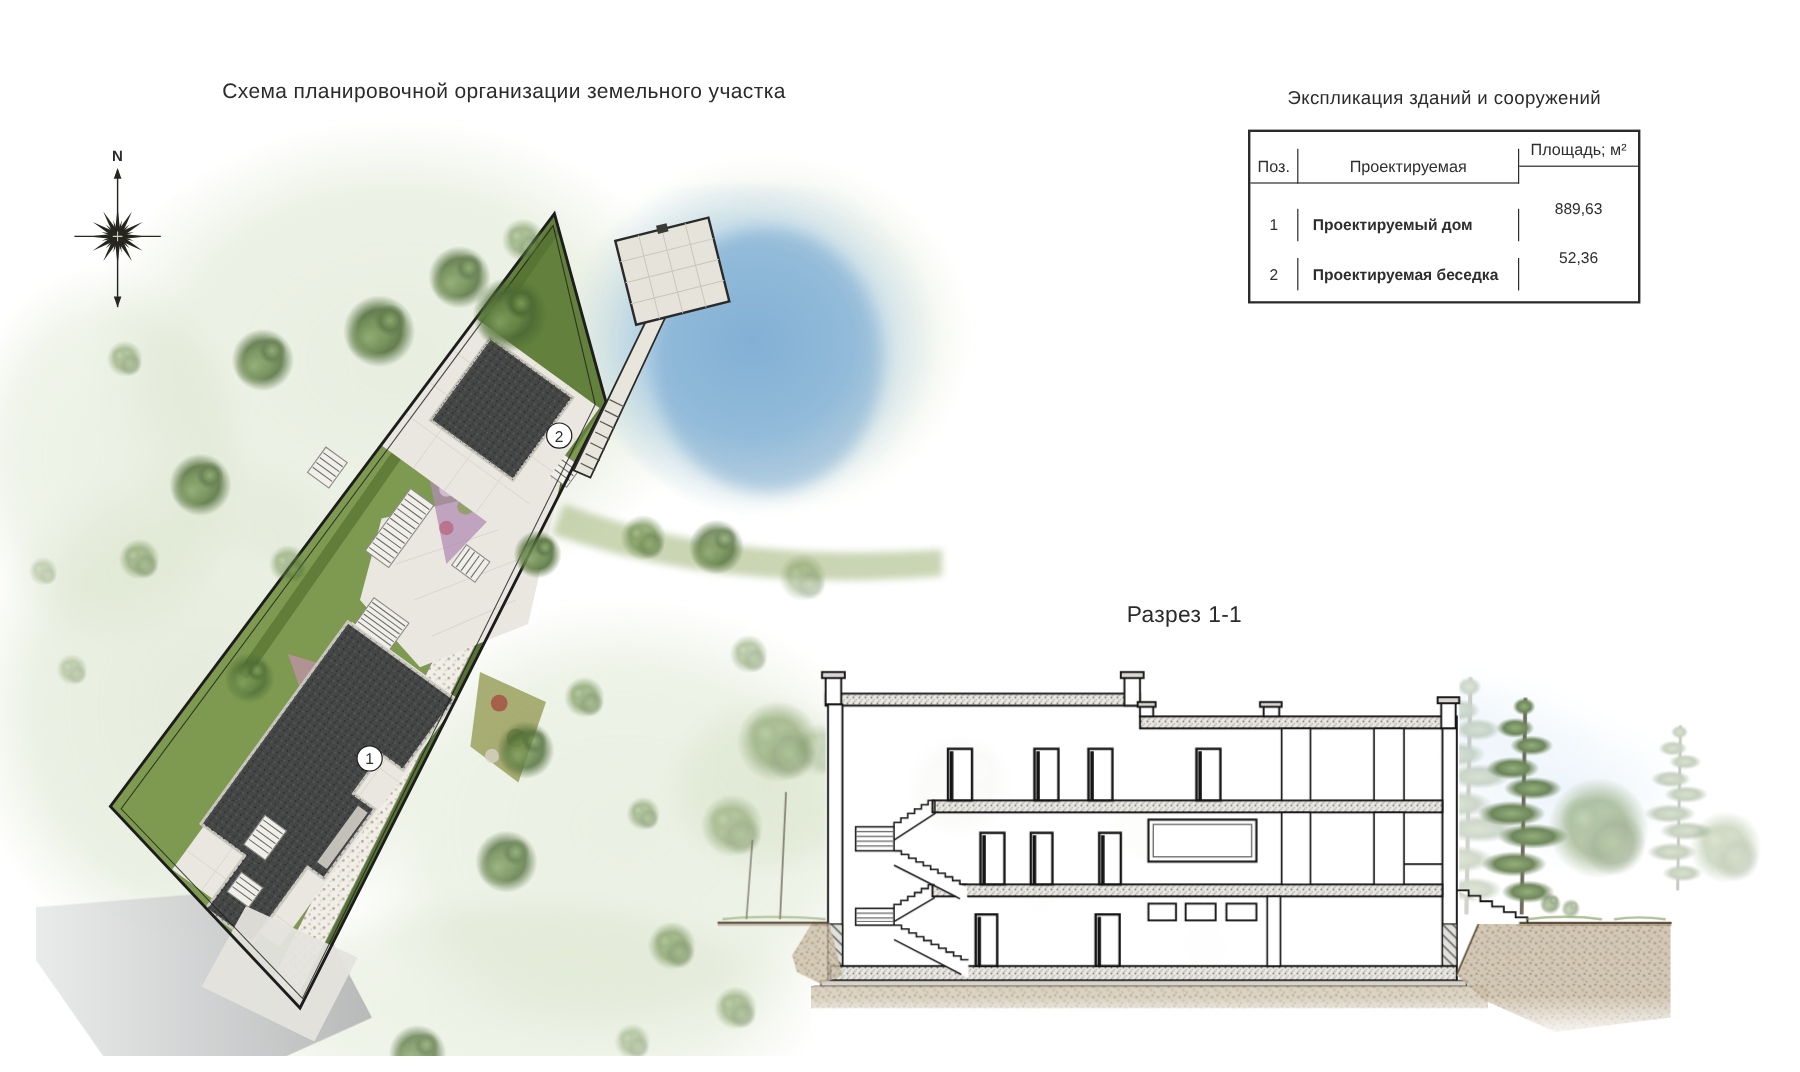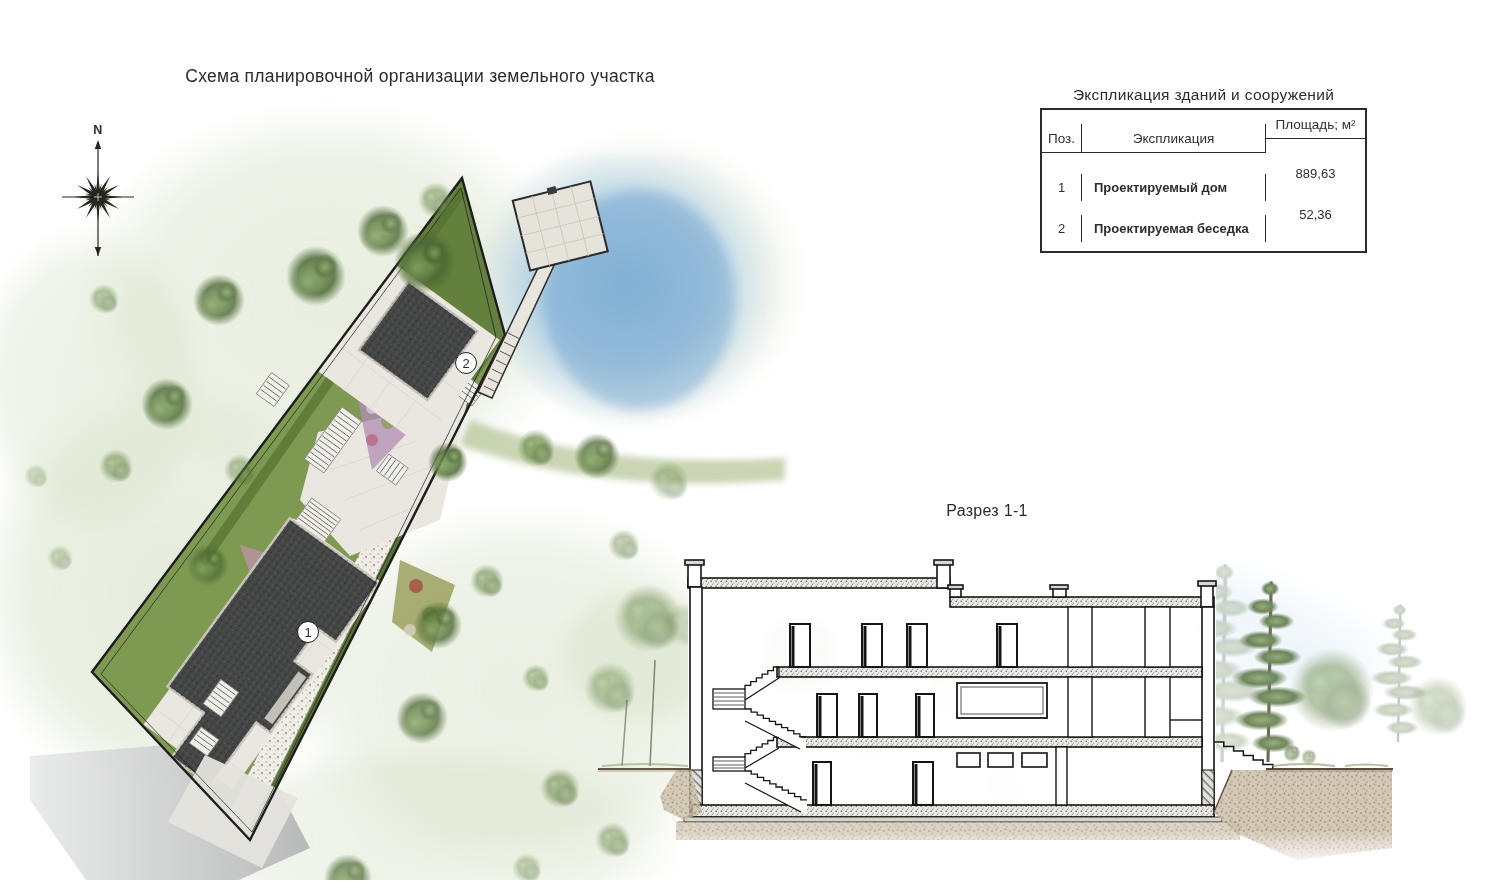--- a/index.html
+++ b/index.html
@@ -1,22 +1,22 @@
 <!DOCTYPE html>
 <html><head>
 <meta charset="utf-8">
 <style>
   html,body{margin:0;padding:0;background:#fff;}
   .page{position:relative;width:1500px;height:880px;background:#ffffff;overflow:hidden;
         font-family:"Liberation Sans","DejaVu Sans",sans-serif;color:#2e2e2e;}
   .art{position:absolute;left:0;top:0;width:1500px;height:893px;}
   .title{position:absolute;text-align:center;letter-spacing:.3px;color:#2b2b2b;}
   .main-title{left:155px;top:66px;width:530px;font-size:17.5px;}
-  .legend-title{left:1040px;top:74px;width:327px;font-size:15.5px;margin-top:12px;}
-  .section-title{left:897px;top:502px;width:180px;font-size:16px;}
+  .legend-title{left:1040px;top:74px;width:327px;font-size:15.5px;}
+  .section-title{left:897px;top:502px;width:180px;font-size:19px;}
   .north-label{left:89px;top:123px;width:18px;font-size:12.5px;font-weight:bold;}
   .legend{position:absolute;left:1040px;top:108px;width:327px;border:2px solid #2b2b2b;background:#fff;box-sizing:border-box;}
   .lt-row{display:grid;grid-template-columns:40px 184px 1fr;}
   .lt-cell{font-size:13px;display:flex;align-items:center;justify-content:center;box-sizing:border-box;}
   .lt-head .lt-cell{height:29px;border-bottom:1.5px solid #2b2b2b;font-size:13.5px;}
   .c-pos,.c-name{border-right:1.4px solid #2b2b2b;margin-top:14px;}
   .lt-body{padding:7px 0 9px 0;}
   .lt-body .lt-cell{height:27px;}
   .lt-body .c-name{justify-content:flex-start;padding-left:12px;font-weight:bold;}
   .marker{position:absolute;width:22px;height:22px;border-radius:50%;background:#fff;border:1.8px solid #1f1f1f;
@@ -415,21 +415,21 @@
 </svg>
 
 <div class="title main-title">Схема планировочной организации земельного участка</div>
 <div class="title north-label">N</div>
 <div class="title legend-title">Экспликация зданий и сооружений</div>
 <div class="title section-title">Разрез 1-1</div>
 
 <div class="legend">
   <div class="lt-row lt-head">
     <div class="lt-cell c-pos">Поз.</div>
-    <div class="lt-cell c-name">Экспликация</div>
+    <div class="lt-cell c-name">Проектируемая</div>
     <div class="lt-cell c-area">Площадь; м²</div>
   </div>
   <div class="lt-body">
     <div class="lt-row">
       <div class="lt-cell c-pos">1</div>
       <div class="lt-cell c-name">Проектируемый дом</div>
       <div class="lt-cell c-area">889,63</div>
     </div>
     <div class="lt-row">
       <div class="lt-cell c-pos">2</div>

